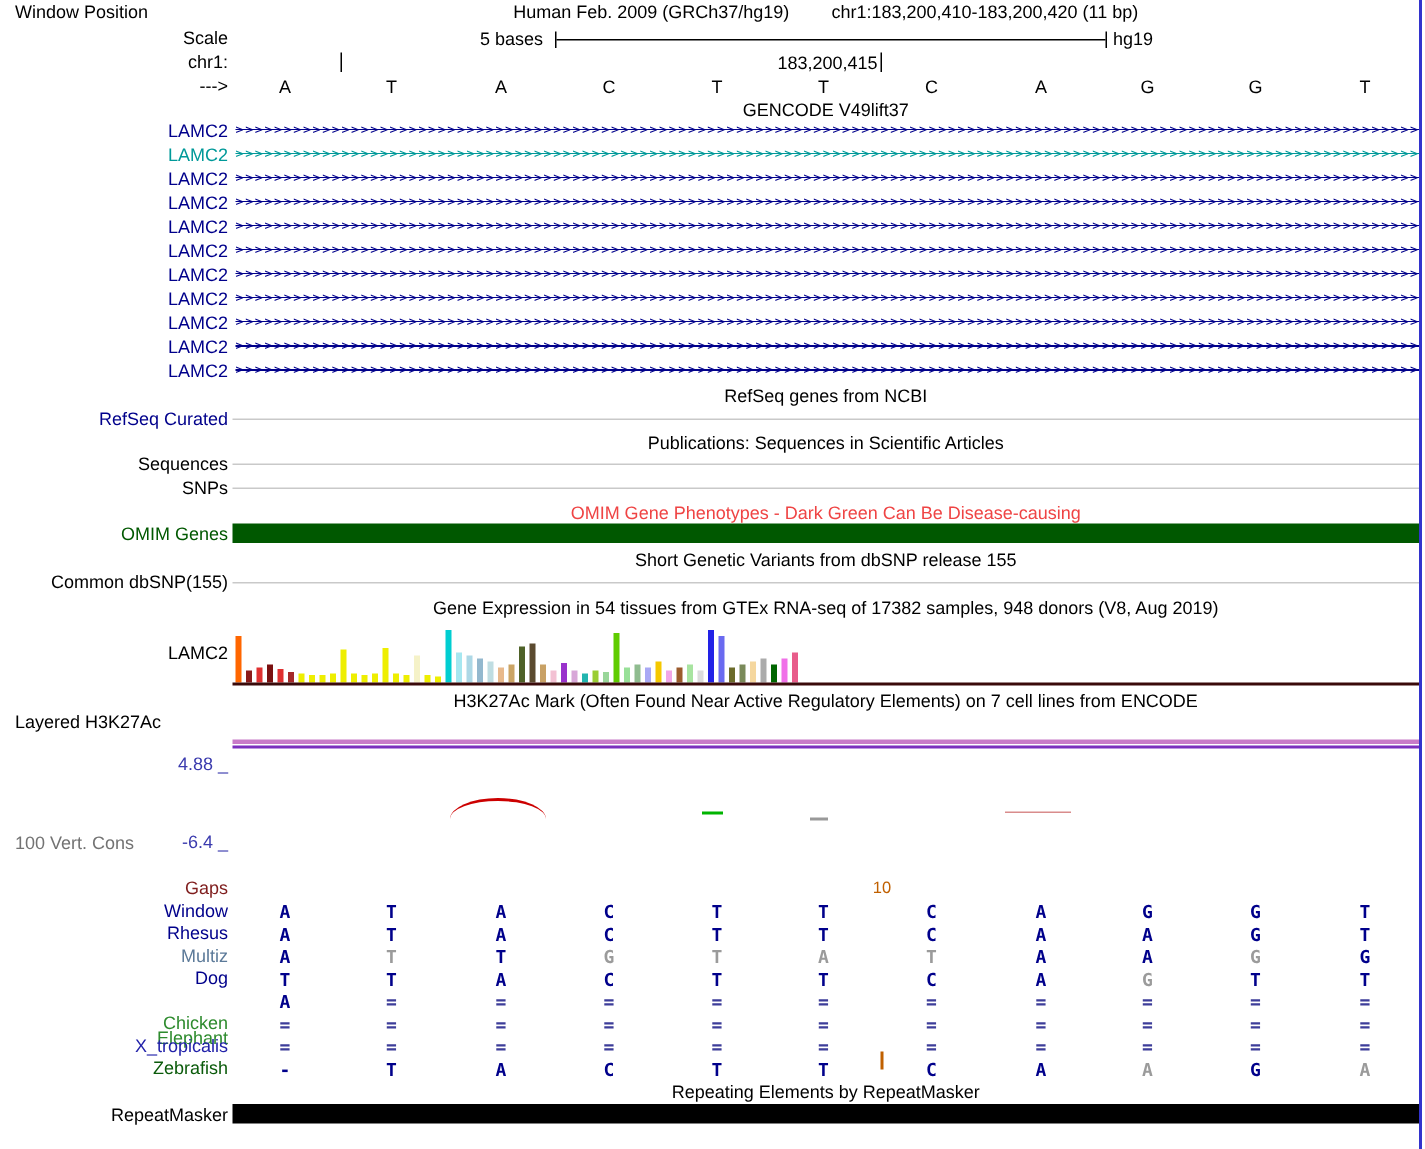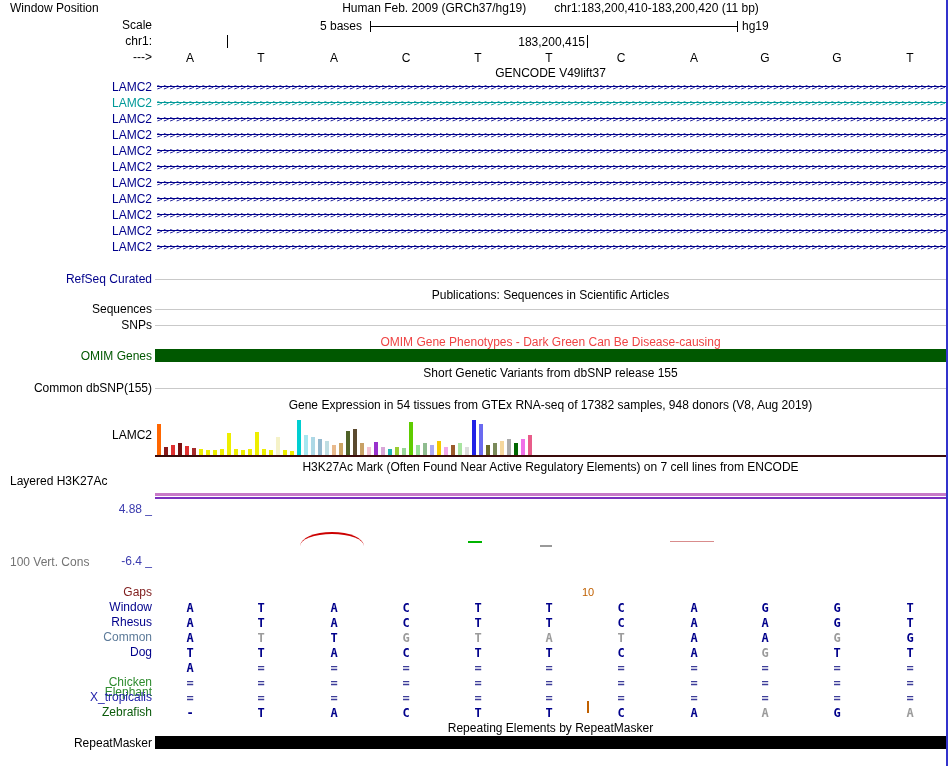--- a/index.html
+++ b/index.html
@@ -80,20 +80,21 @@
       <div class="ll" style="top: 193px; color: rgb(0, 0, 139);">LAMC2</div>
       <div class="txline" style="top: 193px; color: rgb(0, 0, 139);">&gt;&gt;&gt;&gt;&gt;&gt;&gt;&gt;&gt;&gt;&gt;&gt;&gt;&gt;&gt;&gt;&gt;&gt;&gt;&gt;&gt;&gt;&gt;&gt;&gt;&gt;&gt;&gt;&gt;&gt;&gt;&gt;&gt;&gt;&gt;&gt;&gt;&gt;&gt;&gt;&gt;&gt;&gt;&gt;&gt;&gt;&gt;&gt;&gt;&gt;&gt;&gt;&gt;&gt;&gt;&gt;&gt;&gt;&gt;&gt;&gt;&gt;&gt;&gt;&gt;&gt;&gt;&gt;&gt;&gt;&gt;&gt;&gt;&gt;&gt;&gt;&gt;&gt;&gt;&gt;&gt;&gt;&gt;&gt;&gt;&gt;&gt;&gt;&gt;&gt;&gt;&gt;&gt;&gt;&gt;&gt;&gt;&gt;&gt;&gt;&gt;&gt;&gt;&gt;&gt;&gt;&gt;&gt;&gt;&gt;&gt;&gt;&gt;&gt;&gt;&gt;&gt;&gt;&gt;&gt;&gt;&gt;&gt;&gt;&gt;&gt;&gt;&gt;&gt;&gt;&gt;&gt;&gt;&gt;&gt;&gt;&gt;&gt;&gt;&gt;&gt;&gt;&gt;&gt;&gt;&gt;&gt;&gt;&gt;&gt;</div>
       <div class="ll" style="top: 209px; color: rgb(0, 0, 139);">LAMC2</div>
       <div class="txline" style="top: 209px; color: rgb(0, 0, 139);">&gt;&gt;&gt;&gt;&gt;&gt;&gt;&gt;&gt;&gt;&gt;&gt;&gt;&gt;&gt;&gt;&gt;&gt;&gt;&gt;&gt;&gt;&gt;&gt;&gt;&gt;&gt;&gt;&gt;&gt;&gt;&gt;&gt;&gt;&gt;&gt;&gt;&gt;&gt;&gt;&gt;&gt;&gt;&gt;&gt;&gt;&gt;&gt;&gt;&gt;&gt;&gt;&gt;&gt;&gt;&gt;&gt;&gt;&gt;&gt;&gt;&gt;&gt;&gt;&gt;&gt;&gt;&gt;&gt;&gt;&gt;&gt;&gt;&gt;&gt;&gt;&gt;&gt;&gt;&gt;&gt;&gt;&gt;&gt;&gt;&gt;&gt;&gt;&gt;&gt;&gt;&gt;&gt;&gt;&gt;&gt;&gt;&gt;&gt;&gt;&gt;&gt;&gt;&gt;&gt;&gt;&gt;&gt;&gt;&gt;&gt;&gt;&gt;&gt;&gt;&gt;&gt;&gt;&gt;&gt;&gt;&gt;&gt;&gt;&gt;&gt;&gt;&gt;&gt;&gt;&gt;&gt;&gt;&gt;&gt;&gt;&gt;&gt;&gt;&gt;&gt;&gt;&gt;&gt;&gt;&gt;&gt;&gt;&gt;&gt;</div>
       <div class="ll" style="top: 225px; color: rgb(0, 0, 139);">LAMC2</div>
       <div class="txline" style="top: 225px; color: rgb(0, 0, 139);">&gt;&gt;&gt;&gt;&gt;&gt;&gt;&gt;&gt;&gt;&gt;&gt;&gt;&gt;&gt;&gt;&gt;&gt;&gt;&gt;&gt;&gt;&gt;&gt;&gt;&gt;&gt;&gt;&gt;&gt;&gt;&gt;&gt;&gt;&gt;&gt;&gt;&gt;&gt;&gt;&gt;&gt;&gt;&gt;&gt;&gt;&gt;&gt;&gt;&gt;&gt;&gt;&gt;&gt;&gt;&gt;&gt;&gt;&gt;&gt;&gt;&gt;&gt;&gt;&gt;&gt;&gt;&gt;&gt;&gt;&gt;&gt;&gt;&gt;&gt;&gt;&gt;&gt;&gt;&gt;&gt;&gt;&gt;&gt;&gt;&gt;&gt;&gt;&gt;&gt;&gt;&gt;&gt;&gt;&gt;&gt;&gt;&gt;&gt;&gt;&gt;&gt;&gt;&gt;&gt;&gt;&gt;&gt;&gt;&gt;&gt;&gt;&gt;&gt;&gt;&gt;&gt;&gt;&gt;&gt;&gt;&gt;&gt;&gt;&gt;&gt;&gt;&gt;&gt;&gt;&gt;&gt;&gt;&gt;&gt;&gt;&gt;&gt;&gt;&gt;&gt;&gt;&gt;&gt;&gt;&gt;&gt;&gt;&gt;&gt;</div>
       <div class="ll" style="top: 241px; color: rgb(0, 0, 139);">LAMC2</div>
       <div class="txline" style="top: 241px; color: rgb(0, 0, 139);">&gt;&gt;&gt;&gt;&gt;&gt;&gt;&gt;&gt;&gt;&gt;&gt;&gt;&gt;&gt;&gt;&gt;&gt;&gt;&gt;&gt;&gt;&gt;&gt;&gt;&gt;&gt;&gt;&gt;&gt;&gt;&gt;&gt;&gt;&gt;&gt;&gt;&gt;&gt;&gt;&gt;&gt;&gt;&gt;&gt;&gt;&gt;&gt;&gt;&gt;&gt;&gt;&gt;&gt;&gt;&gt;&gt;&gt;&gt;&gt;&gt;&gt;&gt;&gt;&gt;&gt;&gt;&gt;&gt;&gt;&gt;&gt;&gt;&gt;&gt;&gt;&gt;&gt;&gt;&gt;&gt;&gt;&gt;&gt;&gt;&gt;&gt;&gt;&gt;&gt;&gt;&gt;&gt;&gt;&gt;&gt;&gt;&gt;&gt;&gt;&gt;&gt;&gt;&gt;&gt;&gt;&gt;&gt;&gt;&gt;&gt;&gt;&gt;&gt;&gt;&gt;&gt;&gt;&gt;&gt;&gt;&gt;&gt;&gt;&gt;&gt;&gt;&gt;&gt;&gt;&gt;&gt;&gt;&gt;&gt;&gt;&gt;&gt;&gt;&gt;&gt;&gt;&gt;&gt;&gt;&gt;&gt;&gt;&gt;&gt;</div>
     </div>
 
+  <div class="ct" style="top:258px">RefSeq genes from NCBI</div>
   <div class="ll" style="top:273px;color:#00008B">RefSeq Curated</div>
   <div class="hair" style="top:279px"></div>
 
   <div class="ct" style="top:289px">Publications: Sequences in Scientific Articles</div>
   <div class="ll" style="top:303px">Sequences</div>
   <div class="hair" style="top:309px"></div>
   <div class="ll" style="top:319px">SNPs</div>
   <div class="hair" style="top:325px"></div>
 
   <div class="ct" style="top:336px;color:#ef4444">OMIM Gene Phenotypes - Dark Green Can Be Disease-causing</div>
@@ -199,21 +200,21 @@
       <div class="mz" style="left: 251px; top: 616px; color: rgb(0, 0, 139);">T</div>
       <div class="mz" style="left: 324px; top: 616px; color: rgb(0, 0, 139);">A</div>
       <div class="mz" style="left: 396px; top: 616px; color: rgb(0, 0, 139);">C</div>
       <div class="mz" style="left: 468px; top: 616px; color: rgb(0, 0, 139);">T</div>
       <div class="mz" style="left: 539px; top: 616px; color: rgb(0, 0, 139);">T</div>
       <div class="mz" style="left: 611px; top: 616px; color: rgb(0, 0, 139);">C</div>
       <div class="mz" style="left: 684px; top: 616px; color: rgb(0, 0, 139);">A</div>
       <div class="mz" style="left: 755px; top: 616px; color: rgb(0, 0, 139);">A</div>
       <div class="mz" style="left: 827px; top: 616px; color: rgb(0, 0, 139);">G</div>
       <div class="mz" style="left: 900px; top: 616px; color: rgb(0, 0, 139);">T</div>
-      <div class="ll" style="top: 631px; color: rgb(92, 122, 153);">Common</div>
+      <div class="ll" style="top: 631px; color: rgb(92, 122, 153);">Multiz</div>
       <div class="mz" style="left: 180px; top: 631px; color: rgb(0, 0, 139);">A</div>
       <div class="mz" style="left: 251px; top: 631px; color: rgb(155, 155, 155);">T</div>
       <div class="mz" style="left: 324px; top: 631px; color: rgb(0, 0, 139);">T</div>
       <div class="mz" style="left: 396px; top: 631px; color: rgb(155, 155, 155);">G</div>
       <div class="mz" style="left: 468px; top: 631px; color: rgb(155, 155, 155);">T</div>
       <div class="mz" style="left: 539px; top: 631px; color: rgb(155, 155, 155);">A</div>
       <div class="mz" style="left: 611px; top: 631px; color: rgb(155, 155, 155);">T</div>
       <div class="mz" style="left: 684px; top: 631px; color: rgb(0, 0, 139);">A</div>
       <div class="mz" style="left: 755px; top: 631px; color: rgb(0, 0, 139);">A</div>
       <div class="mz" style="left: 827px; top: 631px; color: rgb(155, 155, 155);">G</div>

